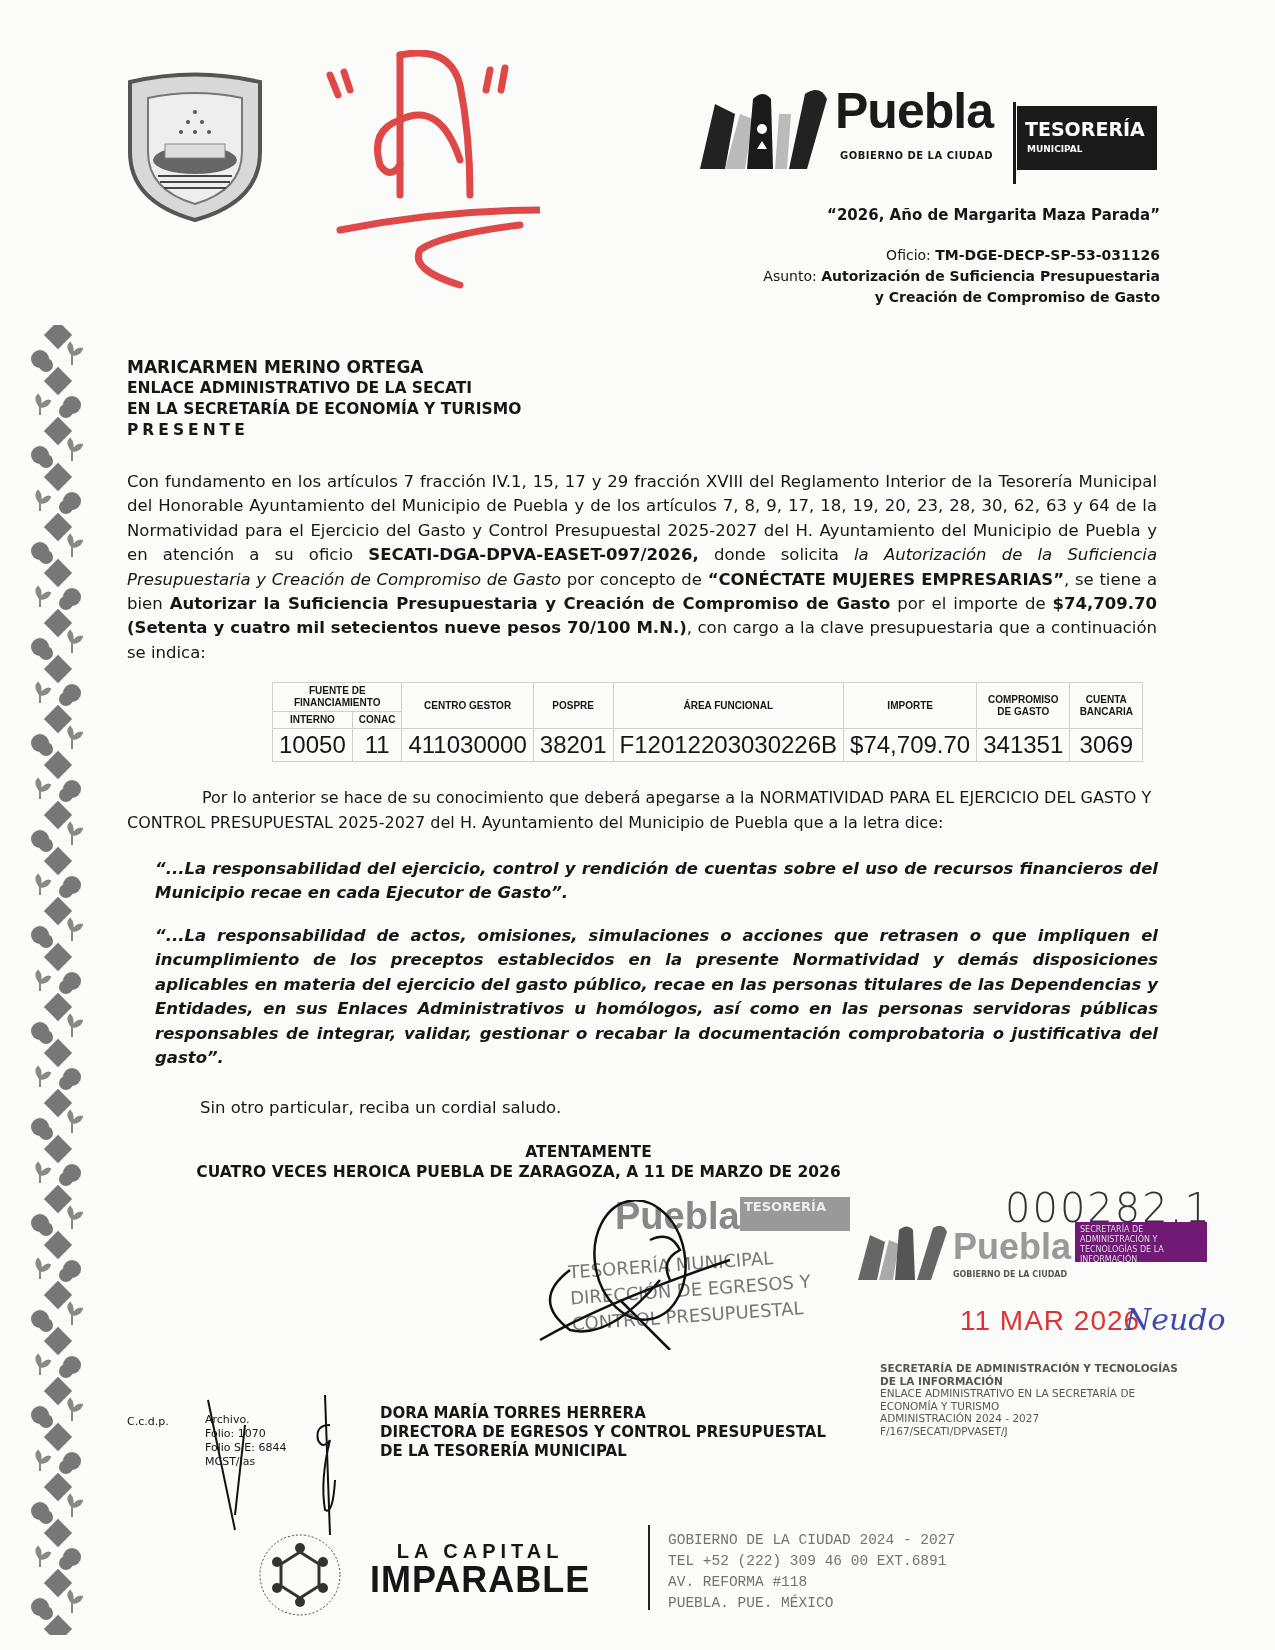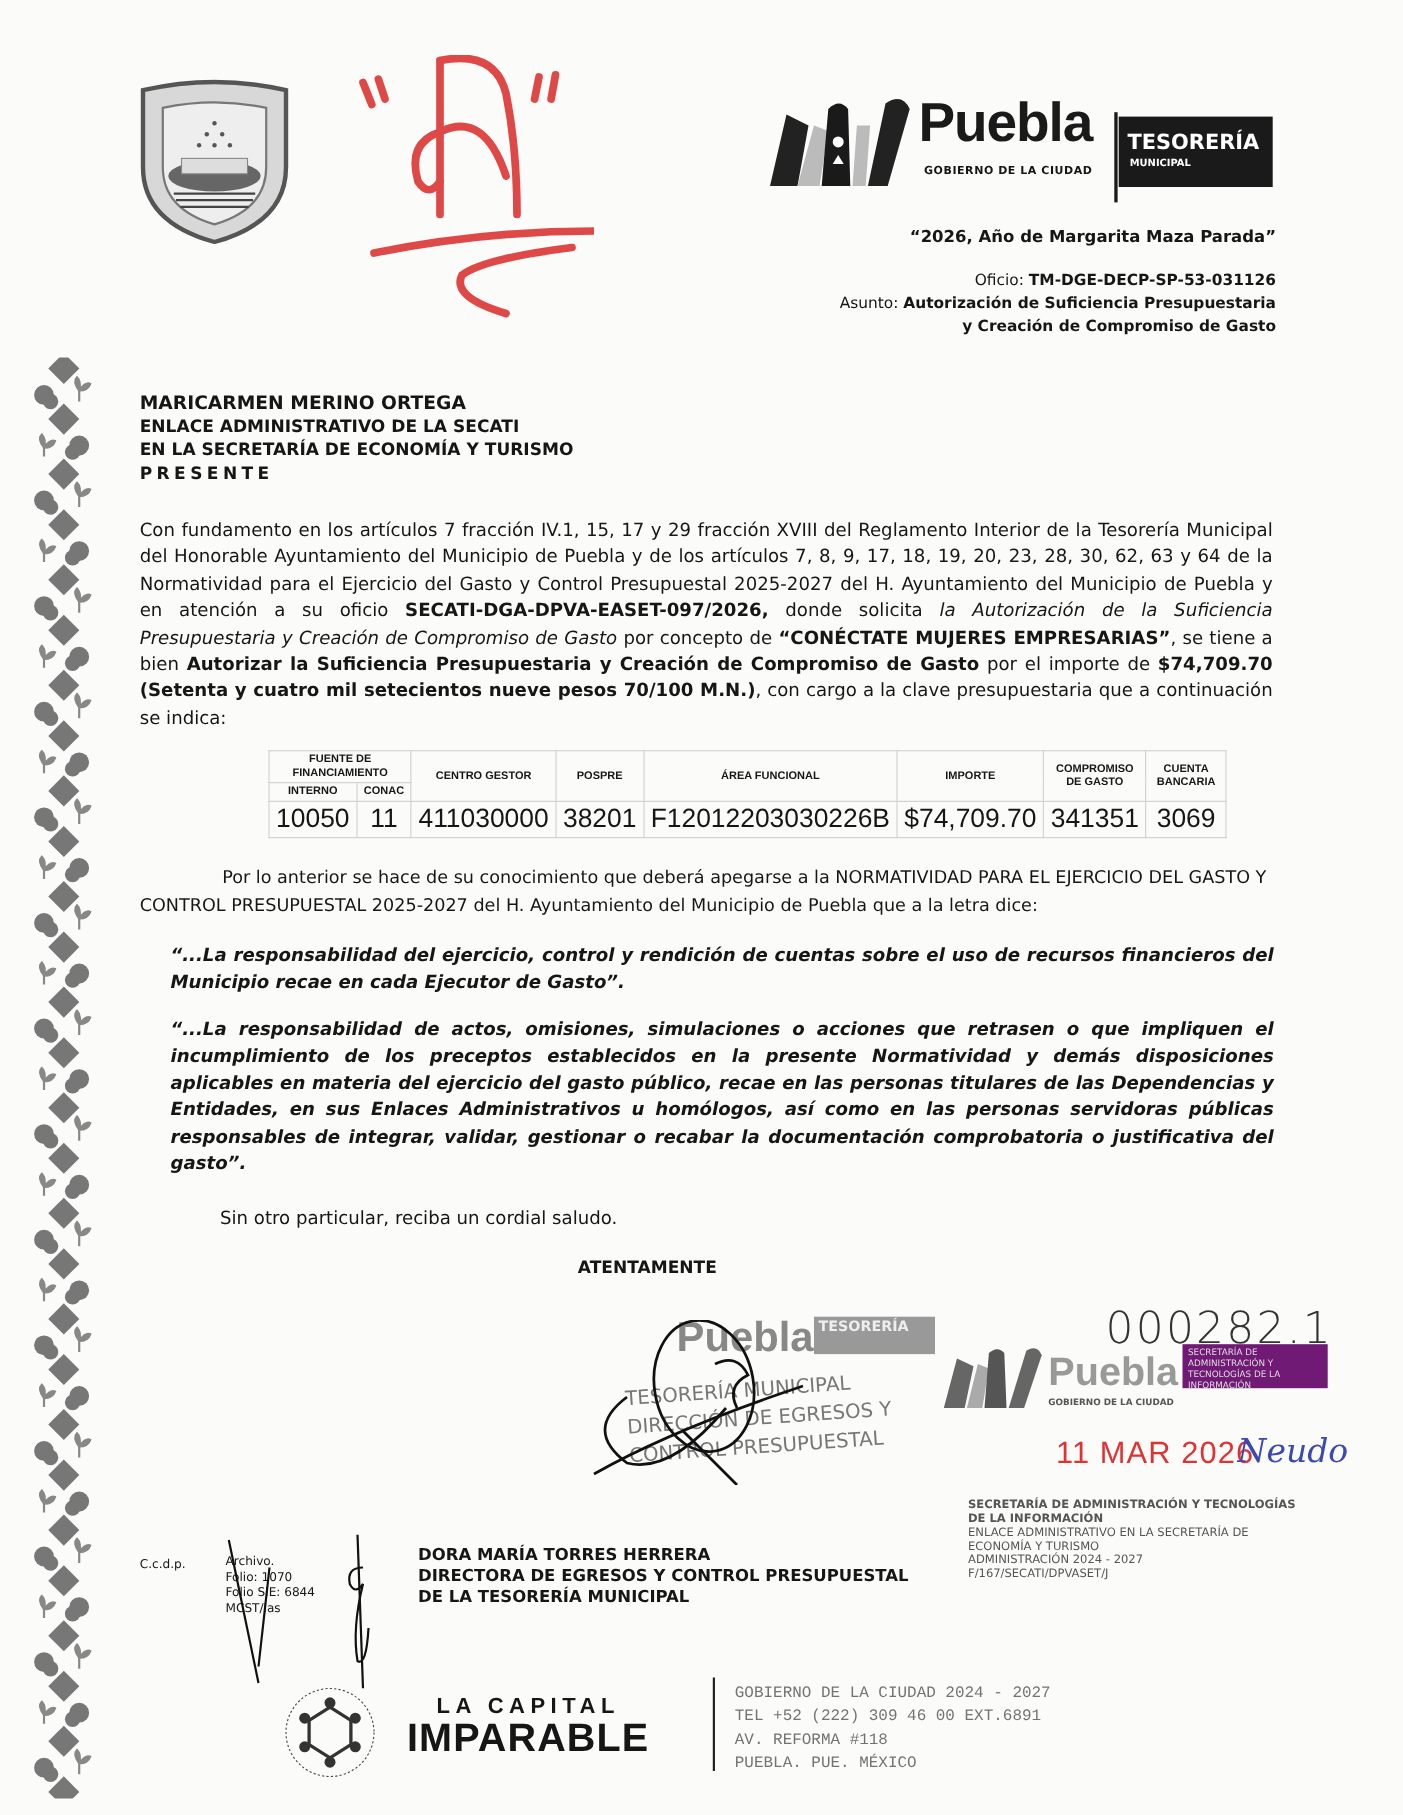--- a/index.html
+++ b/index.html
@@ -21,21 +21,21 @@
   .logo-box .t2{position:absolute;left:10px;top:38px;font-size:9px;font-weight:bold;}
   .motto{right:115px;top:206px;font-size:15px;font-weight:bold;}
   .oficio{right:115px;top:245px;font-size:14px;text-align:right;line-height:21px;}
   .oficio b{font-weight:bold;}
   .recipient{left:127px;top:357px;font-size:15.5px;font-weight:bold;line-height:21px;}
   .recipient .name{font-size:17px;}
   .recipient .pres{letter-spacing:4px;}
   .body-p{left:127px;top:470px;width:1030px;font-size:16.5px;line-height:24.4px;text-align:justify;}
   .body-p i{font-style:italic;}
   
-  .btable{left:244px;top:682px;border-collapse:collapse;font-family:"Liberation Sans",sans-serif;}
+  .btable{left:272px;top:682px;border-collapse:collapse;font-family:"Liberation Sans",sans-serif;}
   .btable th{font-size:10px;font-weight:bold;border:1px solid #cfcfcf;padding:2px 6px;text-align:center;line-height:12px;}
   .btable td{font-size:24px;border:1px solid #cfcfcf;padding:2px 6px;text-align:center;}
   .para2{left:127px;top:786px;width:1030px;font-size:16px;line-height:24.5px;}
   .quote{left:155px;width:1003px;font-size:16.5px;font-weight:bold;font-style:italic;line-height:24.4px;text-align:justify;}
   .q1{top:857px;}
   .q2{top:924px;}
   .closing{left:200px;top:1098px;font-size:16.5px;}
   .atent{left:0;width:1037px;top:1142px;text-align:center;font-weight:bold;font-size:15.5px;line-height:20px;}
   .atent .l1{padding-left:140px;}
   .signer{left:380px;width:540px;top:1404px;text-align:left;font-weight:bold;font-size:15px;line-height:19px;}
@@ -190,20 +190,21 @@
 
 <div class="abs para2"><span style="padding-left:75px;">Por lo anterior se hace de su conocimiento que deberá apegarse a la NORMATIVIDAD PARA EL EJERCICIO DEL GASTO Y CONTROL PRESUPUESTAL 2025-2027 del H. Ayuntamiento del Municipio de Puebla que a la letra dice:</span></div>
 
 <div class="abs quote q1">“...La responsabilidad del ejercicio, control y rendición de cuentas sobre el uso de recursos financieros del Municipio recae en cada Ejecutor de Gasto”.</div>
 <div class="abs quote q2">“...La responsabilidad de actos, omisiones, simulaciones o acciones que retrasen o que impliquen el incumplimiento de los preceptos establecidos en la presente Normatividad y demás disposiciones aplicables en materia del ejercicio del gasto público, recae en las personas titulares de las Dependencias y Entidades, en sus Enlaces Administrativos u homólogos, así como en las personas servidoras públicas responsables de integrar, validar, gestionar o recabar la documentación comprobatoria o justificativa del gasto”.</div>
 
 <div class="abs closing">Sin otro particular, reciba un cordial saludo.</div>
 
 <div class="abs atent">
   <div class="l1">ATENTAMENTE</div>
+  <div>CUATRO VECES HEROICA PUEBLA DE ZARAGOZA, A 11 DE MARZO DE 2026</div>
 </div>
 
 <div class="abs stamp1">
   <div class="pw">Puebla</div>
   <div class="tb">TESORERÍA</div>
   <div class="txt">
     <div>TESORERÍA MUNICIPAL</div>
     <div>DIRECCIÓN DE EGRESOS Y</div>
     <div>CONTROL PRESUPUESTAL</div>
   </div>

